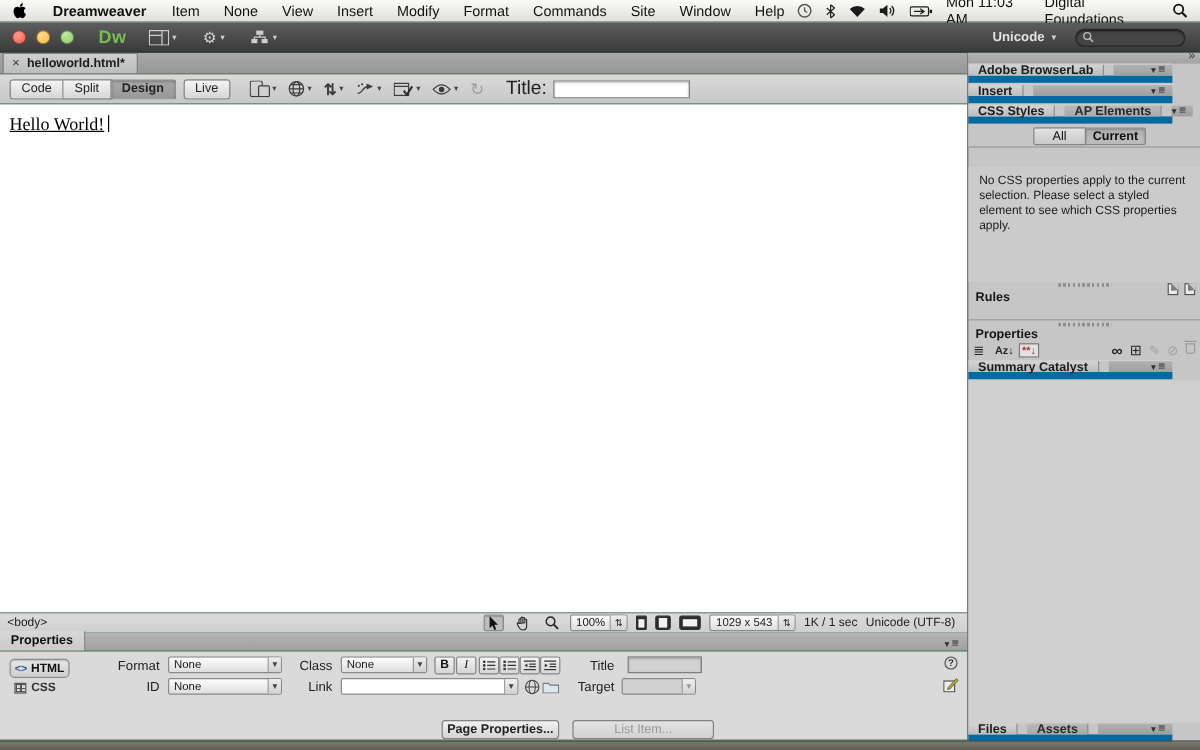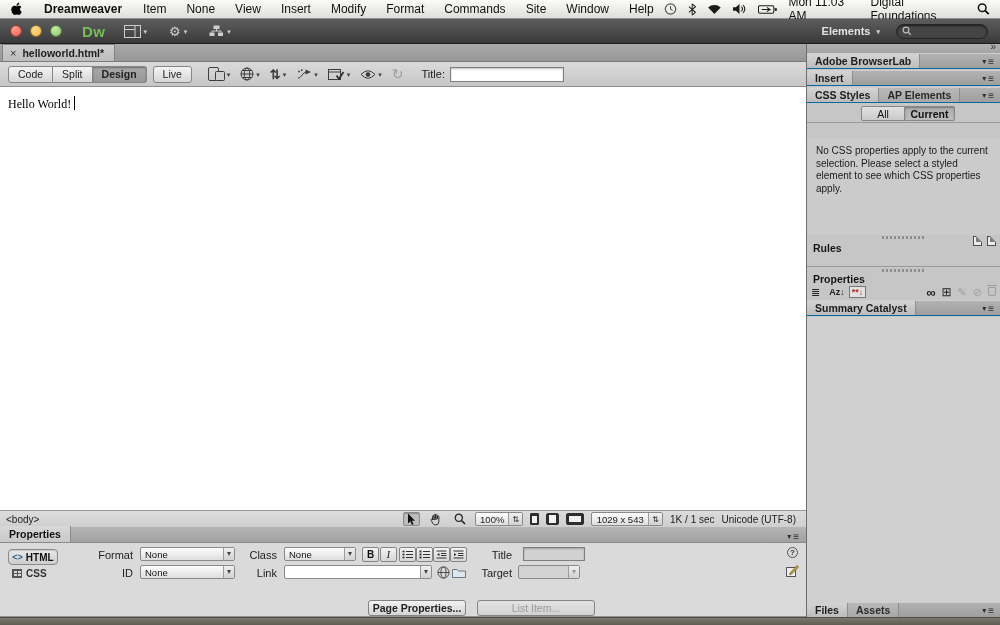--- a/index.html
+++ b/index.html
@@ -48,27 +48,27 @@
   .doctoolbar { left:0; top:62px; width:806px; height:25px;
     background:linear-gradient(#dadada,#c7c7c7); border-bottom:1px solid #8e8e8e; display:flex; align-items:center; }
   .viewbtn { height:17px; padding:0 9px; display:flex; align-items:center;
     background:linear-gradient(#f4f4f4,#d6d6d6); border:1px solid #858585; border-left:none;
     font-size:10.5px; color:#222; }
   .viewbtn:first-child { border-left:1px solid #858585; border-radius:3px 0 0 3px; margin-left:8px; }
   .viewbtn.rsep { border-radius:0 3px 3px 0; }
   .viewbtn.active { background:linear-gradient(#a9a9a9,#989898); box-shadow:inset 0 1px 2px rgba(0,0,0,.35); font-weight:bold; }
   .viewbtn.live { border-left:1px solid #858585; border-radius:3px; margin-left:6px; }
   .dicon { display:flex; align-items:center; gap:2px; margin-left:10px; color:#3c3c3c; }
-  .titlelbl { margin-left:18px; font-size:11px; color:#222; }
+  .titlelbl { margin-left:18px; font-size:16px; color:#222; }
   .titleinput { margin-left:5px; width:114px; height:15px; border:1px solid #7f7f7f; background:#fff;
     box-shadow:inset 0 1px 2px rgba(0,0,0,.25); font-size:10px; padding:0 3px; outline:none; }
 
   
   .canvas { left:0; top:87px; width:806px; height:423px; background:#fff; }
-  .hello { position:absolute; left:8px; top:9px; font-family:"Liberation Serif", serif; font-size:12px; color:#000; }
+  .hello { position:absolute; left:8px; top:9px; font-family:"Liberation Serif", serif; font-size:15px; color:#000;text-decoration:underline; }
   .cursorbar { display:inline-block; width:1px; height:14px; background:#000; margin-left:3px; vertical-align:-2px; }
 
   
   .statusbar { left:0; top:510px; width:806px; height:17px; background:linear-gradient(#dcdcdc,#cfcfcf);
     border-top:1px solid #969696; display:flex; align-items:center; font-size:10px; color:#222; }
   .statusbar .tag { margin-left:6px; font-size:10px; }
   .sb-right { margin-left:auto; display:flex; align-items:center; gap:7px; padding-right:10px; }
   .tool { width:17px; height:14px; display:flex; align-items:center; justify-content:center; }
   .tool.sel { background:#bdbdbd; border:1px solid #8b8b8b; border-radius:2px; box-shadow:inset 0 1px 1px rgba(0,0,0,.25); }
   .mselect { height:14px; background:linear-gradient(#fdfdfd,#dedede); border:1px solid #8a8a8a; border-radius:2px;
@@ -104,21 +104,21 @@
     background:linear-gradient(#f2f2f2,#d4d4d4); font-size:10.5px; font-weight:bold; color:#222;
     display:flex; align-items:center; justify-content:center; }
   .pp-btn.disabled { color:#9a9a9a; font-weight:normal; background:linear-gradient(#e3e3e3,#d2d2d2); }
   .helpcirc { position:absolute; width:11px; height:11px; border:1px solid #555; border-radius:50%;
     font-size:8px; display:flex; align-items:center; justify-content:center; color:#333; font-weight:bold; }
 
   
   .dock { left:806px; top:44px; width:194px; height:574px; background:#c6c6c6; border-left:1px solid #6d6d6d; }
   .dock-topstrip { position:absolute; left:0; top:0; width:193px; height:9px; background:linear-gradient(#b3b3b3,#a3a3a3); }
   .chevrons { position:absolute; right:4px; top:-3px; font-size:10px; color:#333; }
-  .dock-header { position:absolute; left:0; width:193px; height:16px; display:flex; border-top:1px solid #cfcfcf; border-bottom:1px solid #0369a1; }
+  .dock-header { position:absolute; left:0; width:170px; height:16px; display:flex; border-top:1px solid #cfcfcf; border-bottom:6px solid #0369a1;gap:8px; }
   .dock-tab { height:100%; padding:0 8px; display:flex; align-items:center; gap:4px;
     background:linear-gradient(#d4d4d4,#bcbcbc); border-right:1px solid #8d8d8d;
     font-size:10.5px; font-weight:bold; color:#1c1c1c; white-space:nowrap; }
   .dock-tab.inactive { background:linear-gradient(#b9b9b9,#a8a8a8); color:#2a2a2a; }
   .dock-rest { flex:1; background:linear-gradient(#b2b2b2,#9e9e9e); display:flex; align-items:center; justify-content:flex-end; padding-right:5px; }
   .panelmenu { font-size:8px; color:#2e2e2e; letter-spacing:1px; display:flex; align-items:center; gap:1px; }
   .panelmenu .lines { font-size:10px; }
   .seg { height:15px; border:1px solid #868686; display:flex; align-items:center; justify-content:center; font-size:10.5px; position:absolute; }
   .seg.raised { background:linear-gradient(#e2e2e2,#c9c9c9); }
   .seg.pressed { background:linear-gradient(#aeaeae,#bebebe); box-shadow:inset 0 1px 2px rgba(0,0,0,.3); font-weight:bold; }
@@ -205,21 +205,21 @@
     <span class="tbgroup">
       <svg width="15" height="12" viewBox="0 0 15 12">
           <rect x="4.5" y="0.5" width="6" height="3.5" fill="#cdcdcd"></rect>
           <rect x="0.5" y="7.5" width="5" height="3.5" fill="#cdcdcd"></rect>
           <rect x="9" y="7.5" width="5" height="3.5" fill="#cdcdcd"></rect>
           <path d="M7.5 4 V6 M3 7.5 V6 H12 V7.5" stroke="#cdcdcd" fill="none"></path>
         </svg>
       <span class="caret">▾</span>
     </span>
     <span class="workspace">
-      <span>Elements</span>
+      <span>Unicode</span>
       <span class="caret">▾</span>
     </span>
     <span class="appsearch">
       <svg width="10" height="10" viewBox="0 0 12 12">
           <circle cx="4.8" cy="4.8" r="3.4" stroke="#bbb" fill="none" stroke-width="1.4"></circle>
           <path d="M7.4 7.4 L10.6 10.6" stroke="#bbb" stroke-width="1.6"></path>
         </svg>
       <input value="" style="">
     </span>
   </div>

